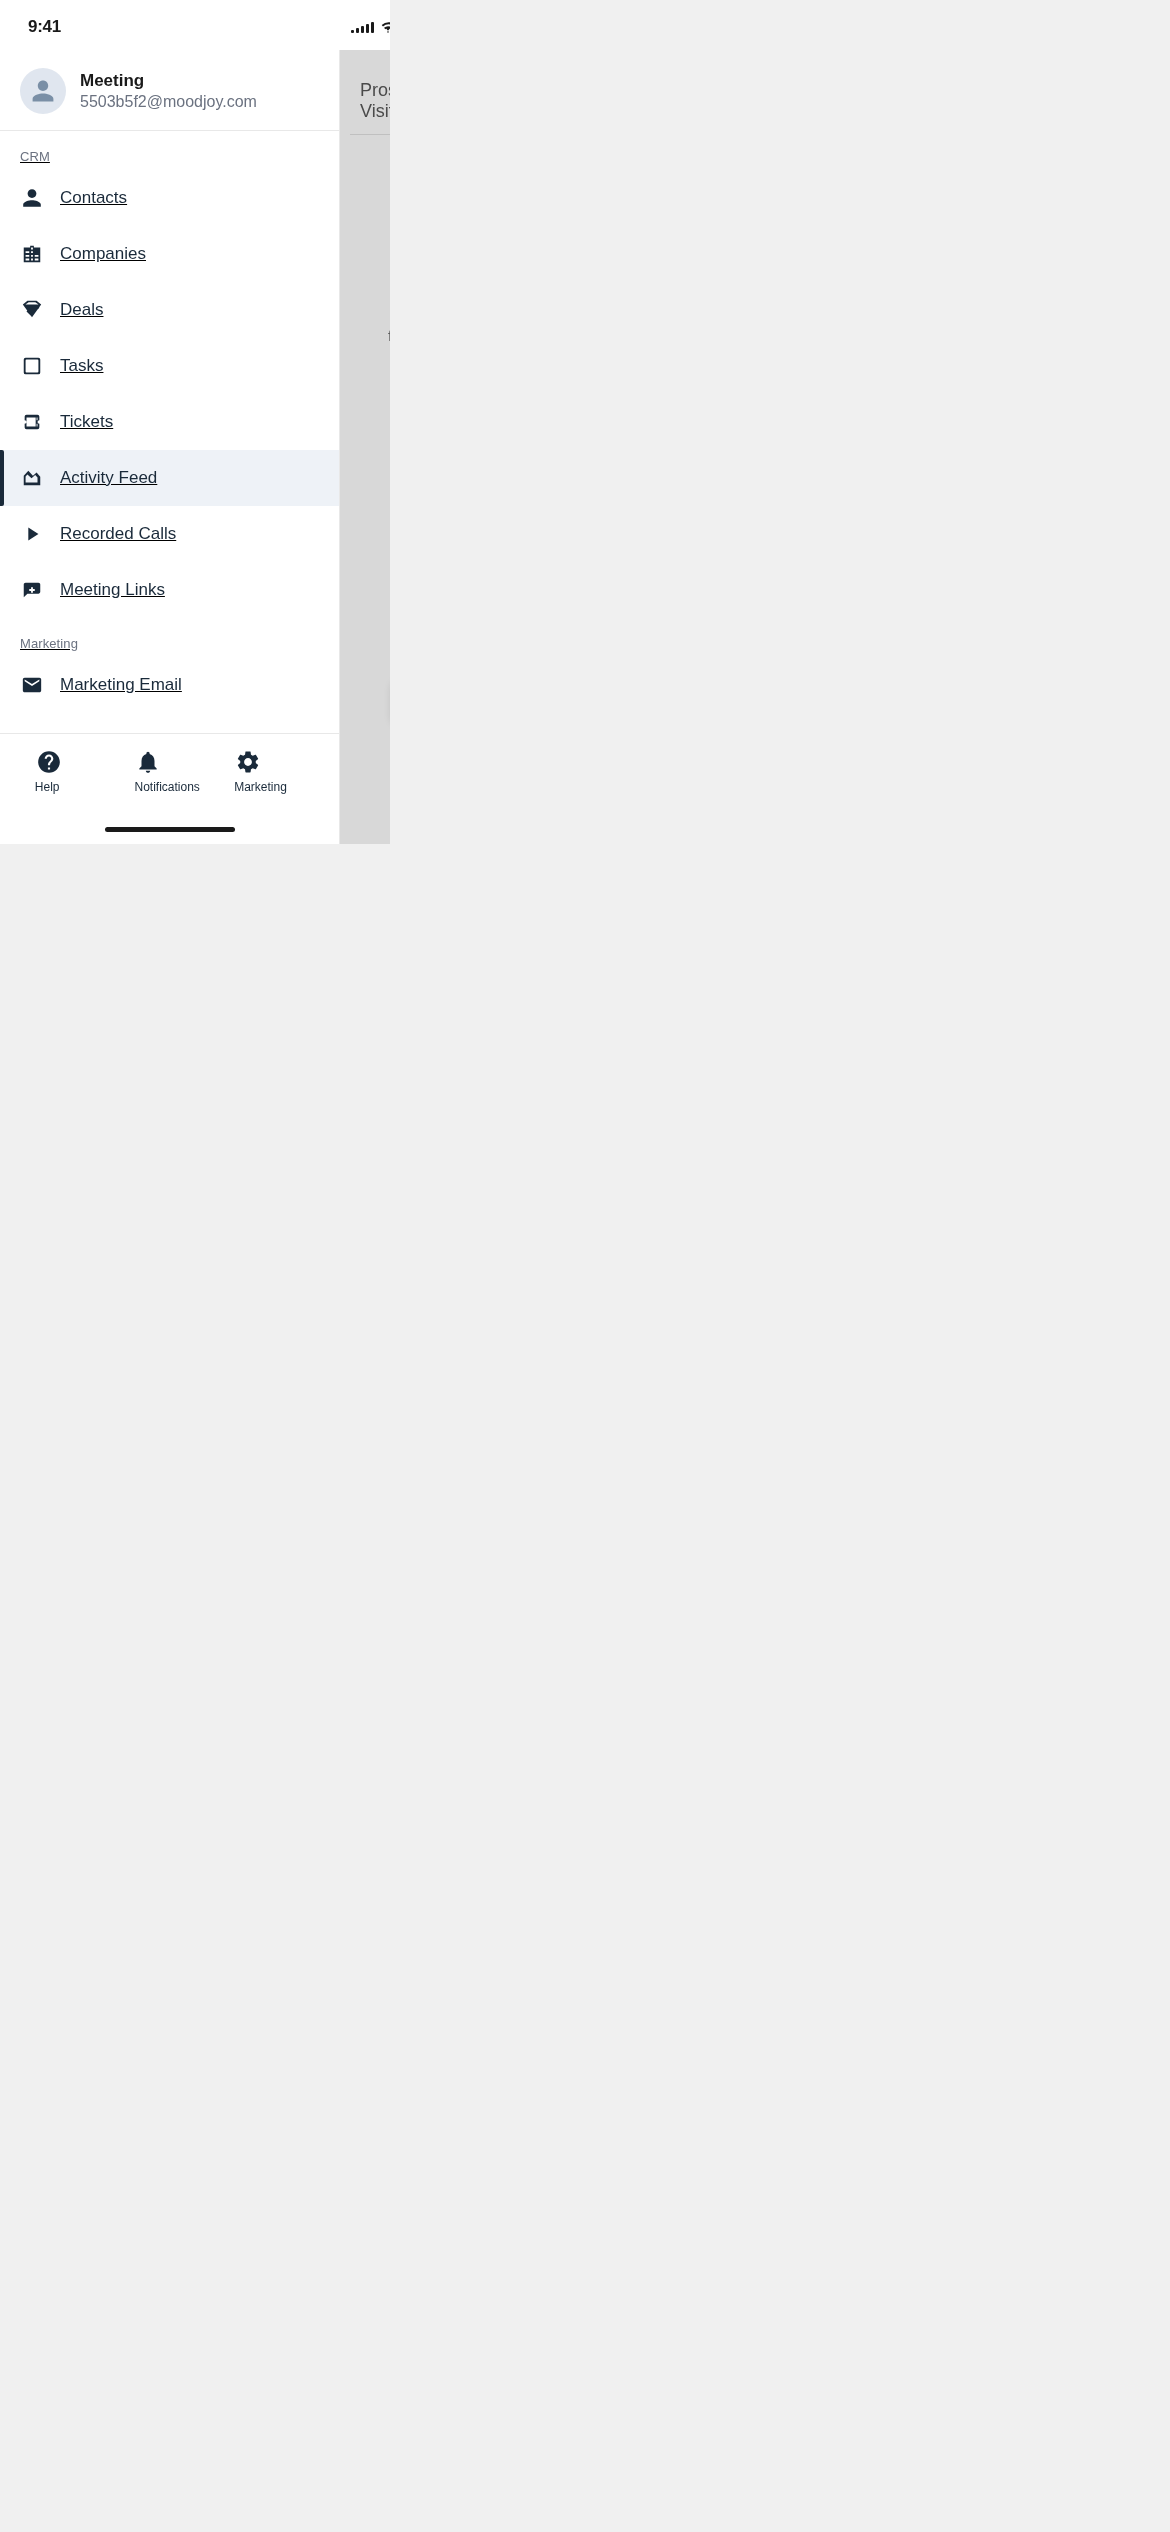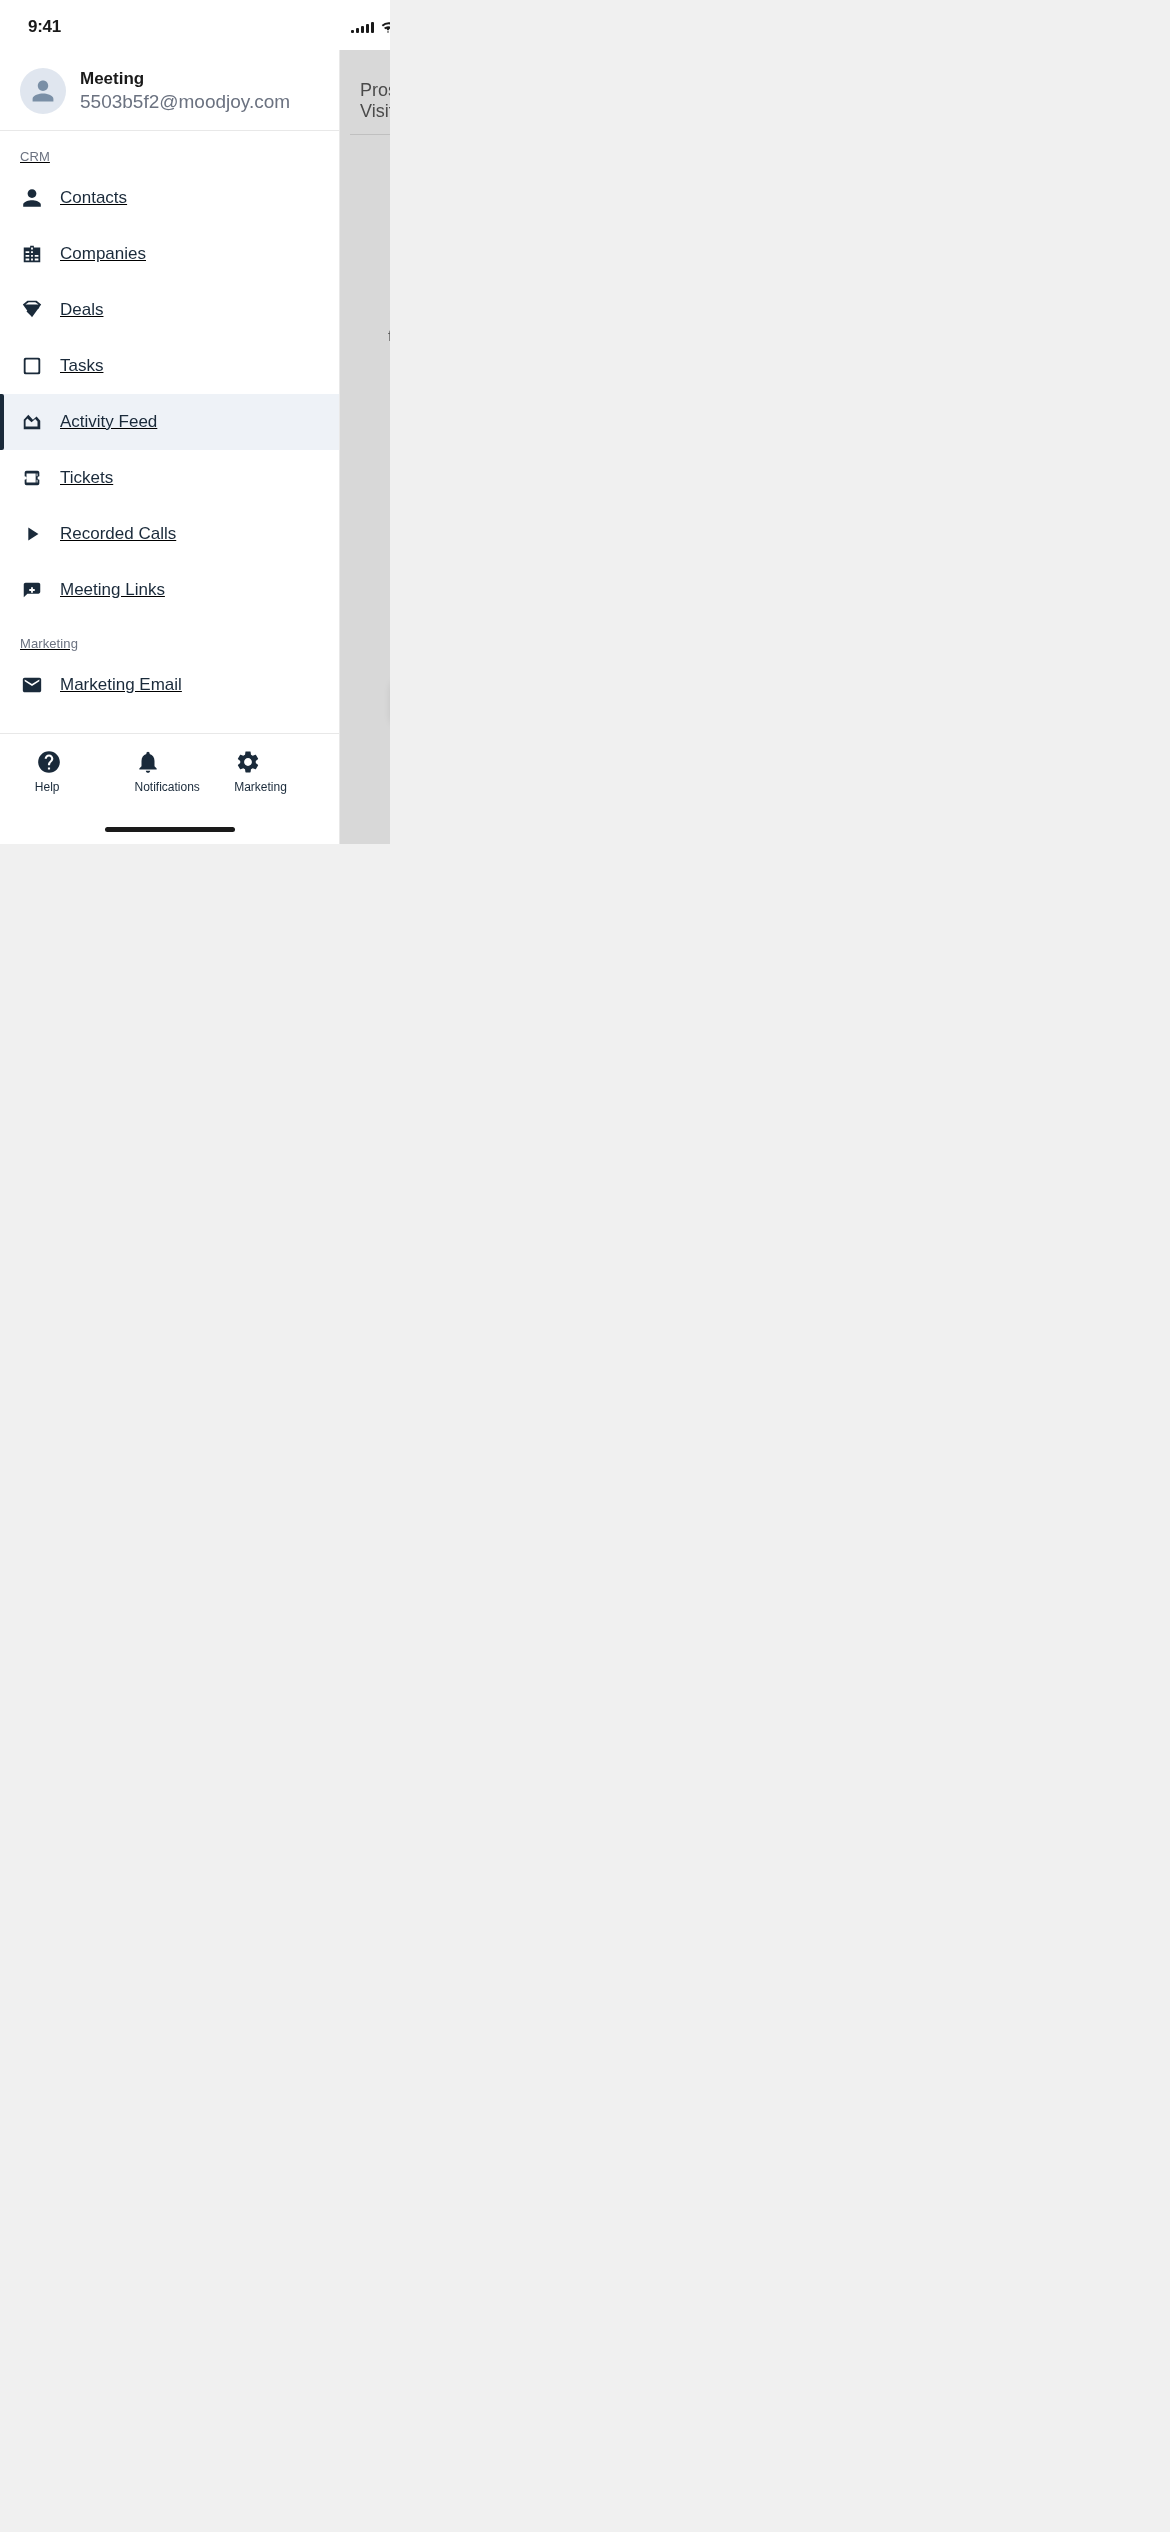--- a/index.html
+++ b/index.html
@@ -134,21 +134,21 @@
       flex-direction: column;
     }
 
     .user-name {
       font-size: 17px;
       font-weight: 600;
       color: #1a1a1a;
     }
 
     .user-email {
-      font-size: 19px;
+      font-size: 16px;
       color: #6b7280;
       margin-top: 2px;
     }
 
     
     .nav-content {
       flex: 1;
       overflow-y: auto;
       padding-bottom: 10px;
       text-decoration: underline;
@@ -385,36 +385,36 @@
 
         <div class="nav-item">
           <div class="nav-icon">
             <svg viewBox="0 0 24 24">
                 <path d="M19 3H5a2 2 0 00-2 2v14a2 2 0 002 2h14a2 2 0 002-2V5a2 2 0 00-2-2zm-1 16H6a1 1 0 01-1-1V6a1 1 0 011-1h12a1 1 0 011 1v12a1 1 0 01-1 1z"></path>
               </svg>
           </div>
           <span class="nav-label">Tasks</span>
         </div>
 
+        <div class="nav-item">
+          <div class="nav-icon">
+            <svg viewBox="0 0 24 24">
+                <path d="M20 10V6a2 2 0 00-2-2H6a2 2 0 00-2 2v4a2 2 0 010 4v4a2 2 0 002 2h12a2 2 0 002-2v-4a2 2 0 010-4zM18 7v3h-1V7h1zm-1 7h1v3h-1v-3zM6 7h10v10H6V7zm0 0"></path>
+              </svg>
+          </div>
+          <span class="nav-label">Tickets</span>
+        </div>
+
         <div class="nav-item active">
           <div class="nav-icon">
             <svg viewBox="0 0 24 24">
                 <path d="M3 9.5L8 4l5 5.5L17 6l4 4.5V20H3V9.5zM6 17h12v-5.5l-2.5-2.8-4 3.5L7 8.2 5 10.3V17z"></path>
               </svg>
           </div>
           <span class="nav-label">Activity Feed</span>
-        </div>
-
-        <div class="nav-item">
-          <div class="nav-icon">
-            <svg viewBox="0 0 24 24">
-                <path d="M20 10V6a2 2 0 00-2-2H6a2 2 0 00-2 2v4a2 2 0 010 4v4a2 2 0 002 2h12a2 2 0 002-2v-4a2 2 0 010-4zM18 7v3h-1V7h1zm-1 7h1v3h-1v-3zM6 7h10v10H6V7zm0 0"></path>
-              </svg>
-          </div>
-          <span class="nav-label">Tickets</span>
         </div>
 
         <div class="nav-item">
           <div class="nav-icon">
             <svg viewBox="0 0 24 24">
                 <path d="M8 5v14l11-7z"></path>
               </svg>
           </div>
           <span class="nav-label">Recorded Calls</span>
         </div>

